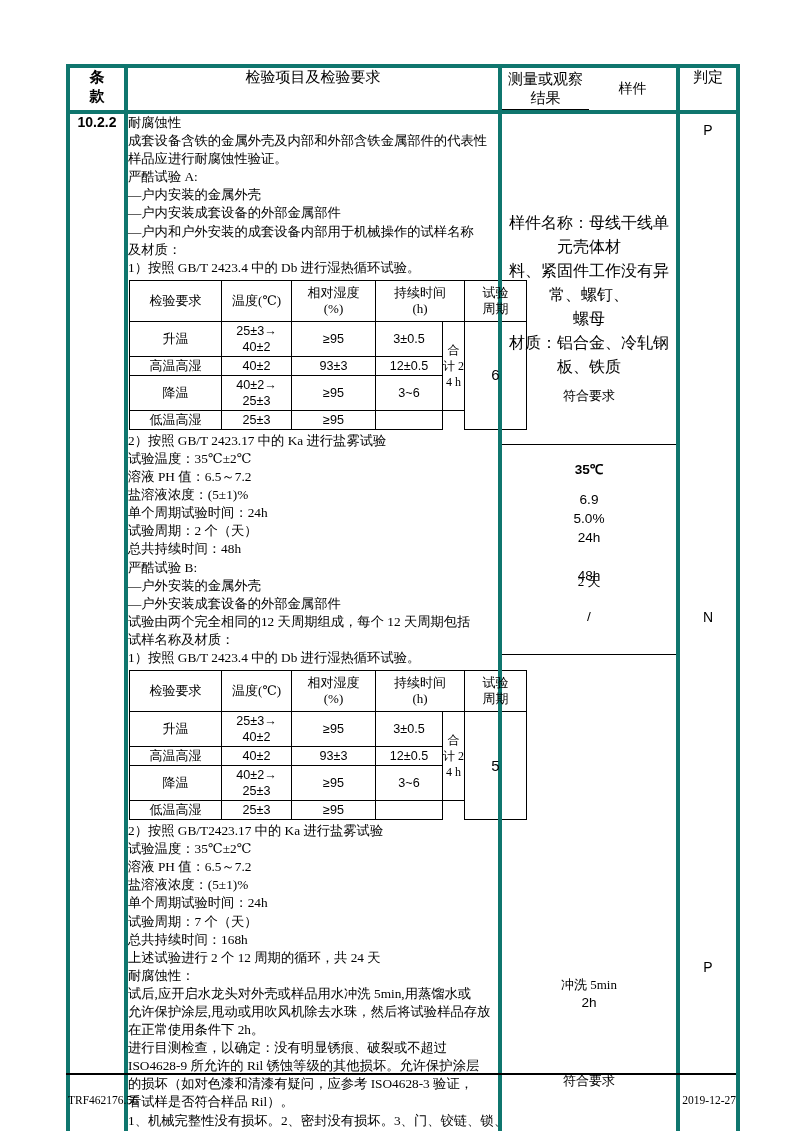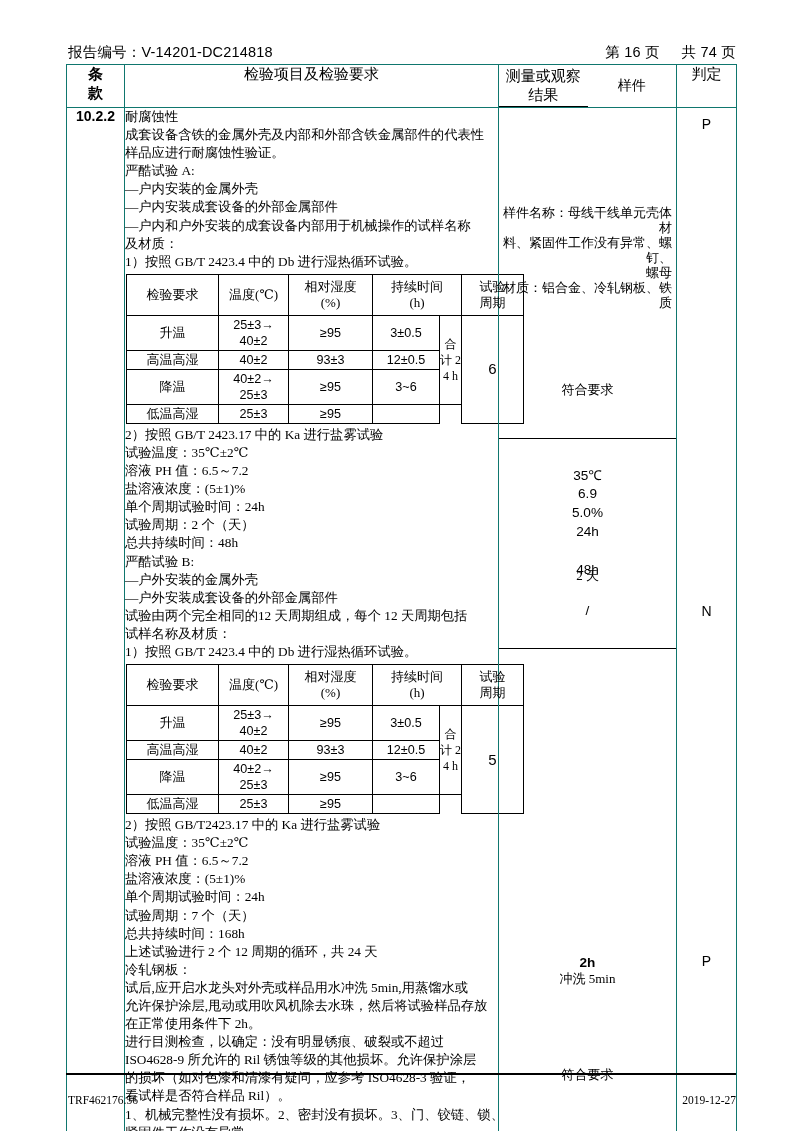--- a/index.html
+++ b/index.html
@@ -55,21 +55,21 @@
   table.main {
     position: absolute;
     left: 66px;
     top: 64px;
     width: 670px;
     border-collapse: collapse;
     table-layout: fixed;
   }
   table.main > thead > tr > th,
   table.main > tbody > tr > td {
-    border: 1px solid #0f766e;
+    border: 4px solid #0f766e;
     vertical-align: top;
     padding: 0;
   }
   .col-clause { width: 58px; }
   .col-req    { width: 374px; }
   .col-res    { width: 178px; }
   .col-ver    { width: 60px; }
 
   th.head {
     text-align: center;
@@ -164,45 +164,38 @@
   .ver-item {
     position: absolute;
     left: 0; width: 100%;
     text-align: center;
     font-family: "Liberation Sans", sans-serif;
     font-size: 14px;
   }
   .sample-block {
     position: absolute;
     left: 4px; right: 4px;
-    text-align: right;
-    font-size: 13px;
-    line-height: 15px;
+    text-align: center;
+    font-size: 16px;
+    line-height: 24px;
   }
   .sample-block .ln { display: block; }
   .bottom-rule {
     position: absolute;
     left: 66px;
     top: 1073px;
     width: 670px;
     border-top: 2px solid #000;
   }
 </style>
 </head>
 <body>
 
 <div class="page">
 
-  <div class="hdr">
-    <div><span>报告编号：</span><span>V-14201-DC214818</span></div>
-    <div class="hdr-right">
-      <span>第 16 页</span>
-      <span>共 74 页</span>
-    </div>
-  </div>
 
   <table class="main">
     <colgroup>
       <col class="col-clause">
         <col class="col-req">
         <col class="col-res">
         <col class="col-ver">
     </colgroup>
     <thead>
       <tr>
@@ -341,51 +334,51 @@
             </table>
 
           <p>2）按照 GB/T2423.17 中的 Ka 进行盐雾试验</p>
           <p>试验温度：35℃±2℃</p>
           <p>溶液 PH 值：6.5～7.2</p>
           <p>盐溶液浓度：(5±1)%</p>
           <p>单个周期试验时间：24h</p>
           <p>试验周期：7 个（天）</p>
           <p>总共持续时间：168h</p>
           <p>上述试验进行 2 个 12 周期的循环，共 24 天</p>
-          <p>冷轧钢板：</p>
+          <p>耐腐蚀性：</p>
           <p>试后,应开启水龙头对外壳或样品用水冲洗 5min,用蒸馏水或</p>
           <p>允许保护涂层,甩动或用吹风机除去水珠，然后将试验样品存放</p>
           <p>在正常使用条件下 2h。</p>
           <p>进行目测检查，以确定：没有明显锈痕、破裂或不超过</p>
           <p>ISO4628-9 所允许的 Ril 锈蚀等级的其他损坏。允许保护涂层</p>
           <p>的损坏（如对色漆和清漆有疑问，应参考 ISO4628-3 验证，</p>
           <p>看试样是否符合样品 Ril）。</p>
           <p>1、机械完整性没有损坏。2、密封没有损坏。3、门、铰链、锁、</p>
           <p>紧固件工作没有异常。</p>
         </td>
 
         <td class="res-cell">
           <div class="sample-block" style="top:97px;">
             <span class="ln">样件名称：母线干线单元壳体材</span>
             <span class="ln">料、紧固件工作没有异常、螺钉、</span>
             <span class="ln">螺母</span>
             <span class="ln">材质：铝合金、冷轧钢板、铁质</span>
           </div>
           <div class="res-item" style="top:273px;">符合要求</div>
           <div class="res-divider" style="top:330px;"></div>
-          <div class="res-item ascii-v" style="top:357px;">35℃</div>
+          <div class="res-item ascii-v" style="top:345px;font-weight:bold;">35℃</div>
           <div class="res-item ascii-v" style="top:378px;">6.9</div>
           <div class="res-item ascii-v" style="top:397px;">5.0%</div>
           <div class="res-item ascii-v" style="top:416px;">24h</div>
           <div class="res-item" style="top:459px;">2 天</div>
           <div class="res-item ascii-v" style="top:454px;">48h</div>
           <div class="res-item ascii-v" style="top:495px;">/</div>
           <div class="res-divider" style="top:540px;"></div>
           <div class="res-item" style="top:862px;">冲洗 5min</div>
-          <div class="res-item ascii-v" style="top:847px;font-weight:bold;">2h</div>
+          <div class="res-item ascii-v" style="top:881px;">2h</div>
           <div class="res-item" style="top:958px;">符合要求</div>
         </td>
 
         <td class="ver-cell">
           <div class="ver-item" style="top:8px;">P</div>
           <div class="ver-item" style="top:495px;">N</div>
           <div class="ver-item" style="top:845px;">P</div>
         </td>
       </tr>
     </tbody>

